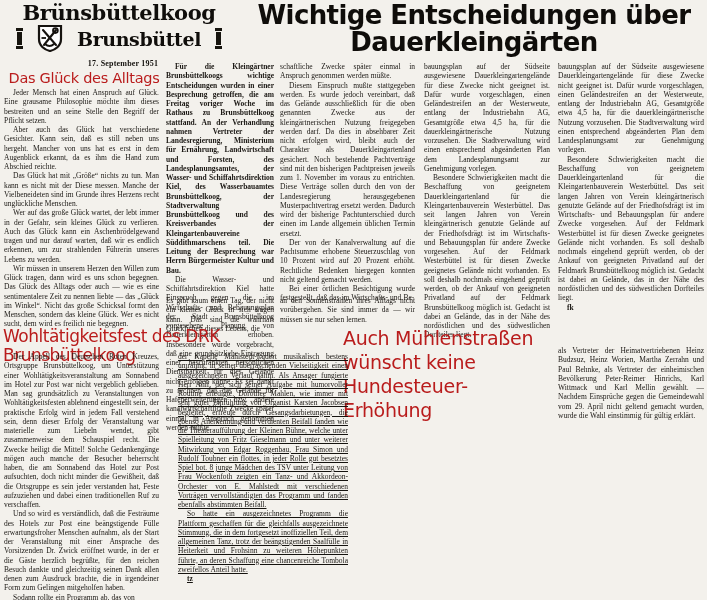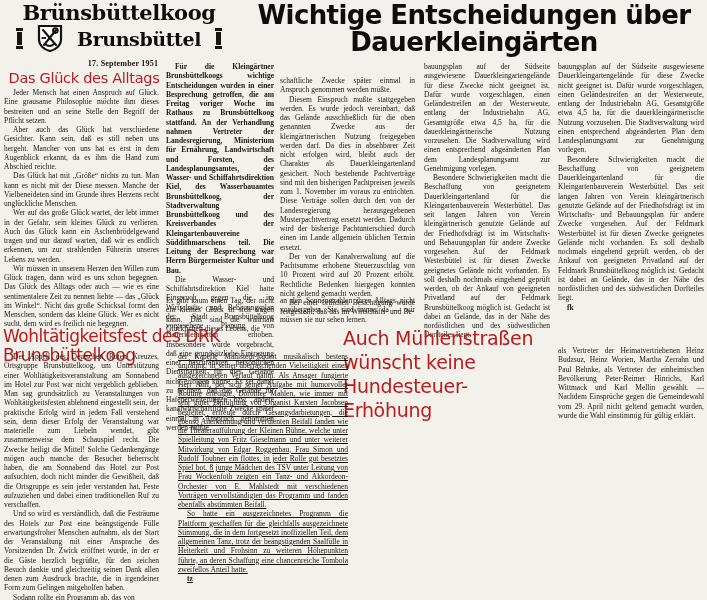--- a/index.html
+++ b/index.html
@@ -77,21 +77,21 @@
     color:#1a1713;
   }
   .col p.nb{text-indent:0;}
   .col p.b{font-weight:bold;}
   .col p + p{margin-top:0;}
   .byline{text-align:right;font-size:7px;font-weight:bold;}
 
   
   #c1{left:4px;  top:88px;  width:155px;}
   #c2{left:166px;top:62px;  width:108px;}
-  #c3{left:280px;top:76px;  width:135px;}
+  #c3{left:280px;top:62px;  width:135px;}
   #c4{left:424px;top:62px;  width:126px;}
   #c5{left:558px;top:62px;  width:146px;}
 
   #c1b{left:4px;  top:352px; width:155px;}
   #c2b{left:178px;top:352px; width:170px;text-decoration:underline;}
   #c3b{left:343px;top:352px; width:210px;}
   #c5b{left:558px;top:346px; width:146px;}
 
   #c2top{left:166px;top:296px;width:108px;}
   #c3top{left:280px;top:296px;width:135px;}

